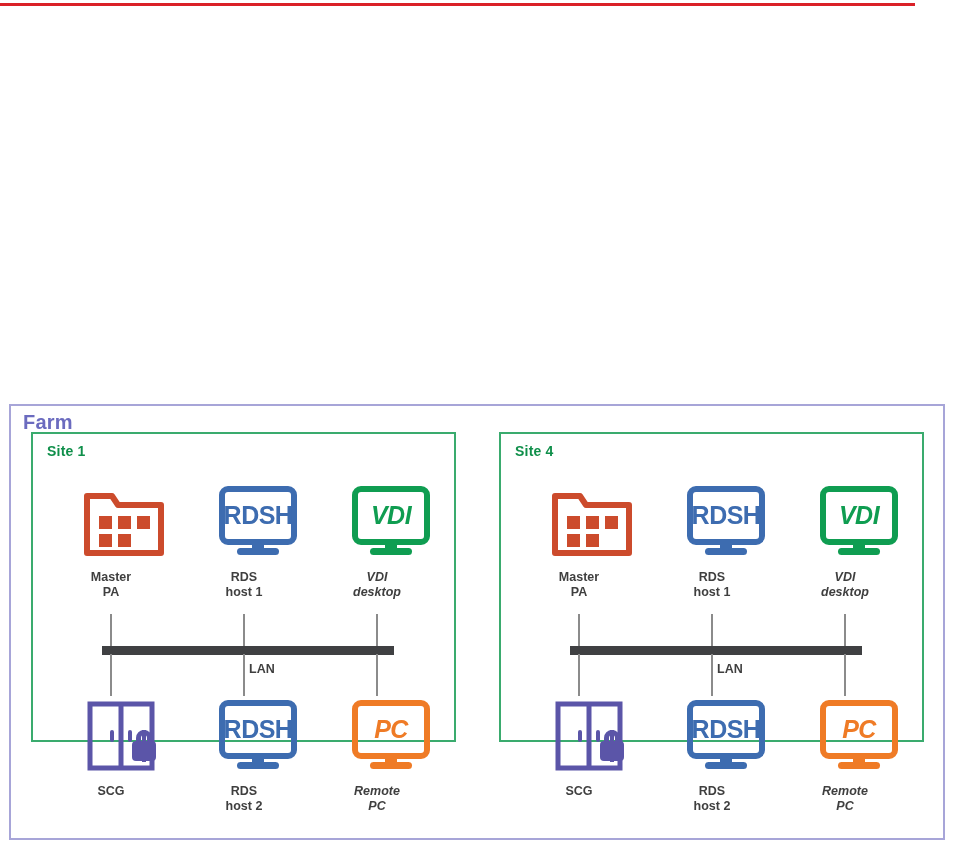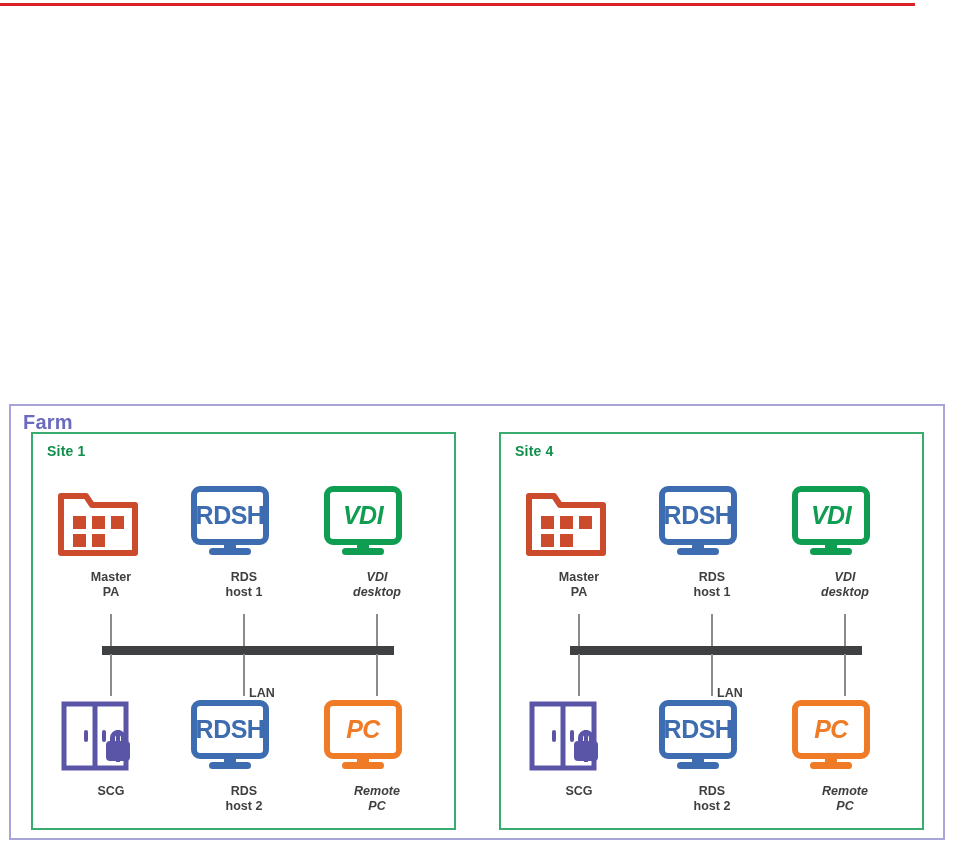--- a/index.html
+++ b/index.html
@@ -44,21 +44,21 @@
     font-weight: bold;
     color: #6b6bbf;
     letter-spacing: .2px;
   }
 
   
   .site-box {
     position: absolute;
     top: 432px;
     width: 425px;
-    height: 398px;
+    height: 310px;
     border: 2px solid #3aab6e;
     box-sizing: border-box;
     background: #ffffff;
   }
   .site-1 { left: 31px; }
   .site-2 { left: 499px; }
 
   .site-title {
     position: absolute;
     left: 14px;
@@ -72,21 +72,21 @@
   
   .node {
     position: absolute;
     width: 110px;
     text-align: center;
   }
   .node .icon-wrap {
     height: 76px;
     display: flex;
     align-items: flex-end;
-    justify-content: flex-start;
+    justify-content: flex-end;
   }
   .node .label {
     margin-top: 12px;
     font-size: 12.5px;
     font-weight: bold;
     color: #3f3f3f;
     line-height: 15px;
     white-space: pre-line;
   }
 
@@ -117,21 +117,20 @@
   .d-c2 { left: 210px; }
   .d-c3 { left: 343px; }
 
   .lan-label {
     position: absolute;
     left: 216px;
     top: 228px;
     font-size: 12.5px;
     font-weight: bold;
     color: #3f3f3f;
-    margin-top: 24px;
   }
 
   svg { display: block; }
 </style>
 </head>
 <body>
 
 <div class="top-rule"></div>
 
 <div class="farm-box">

